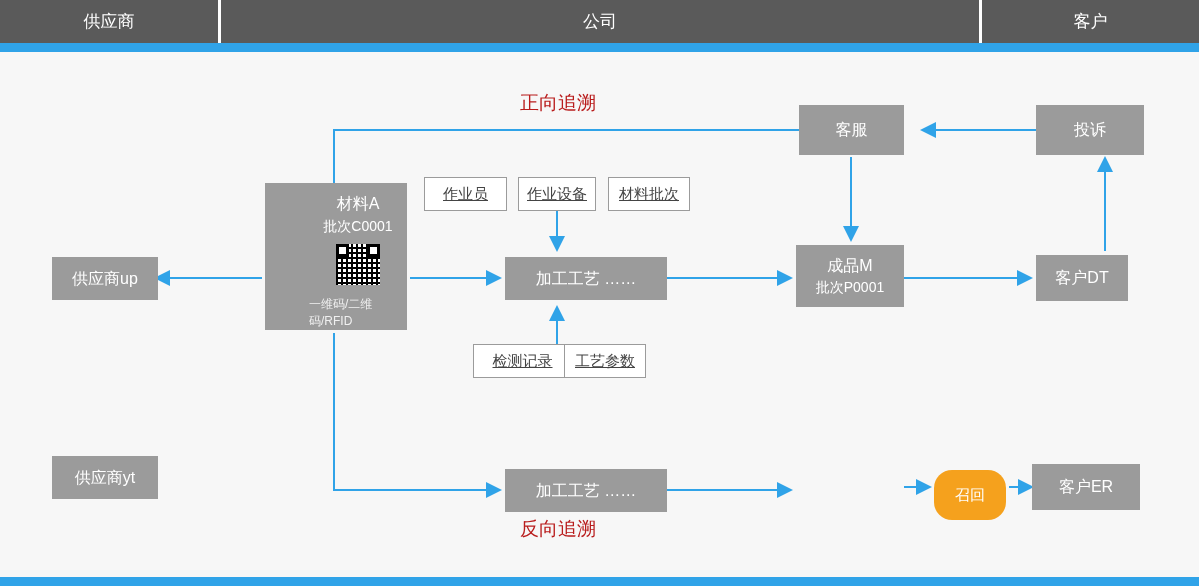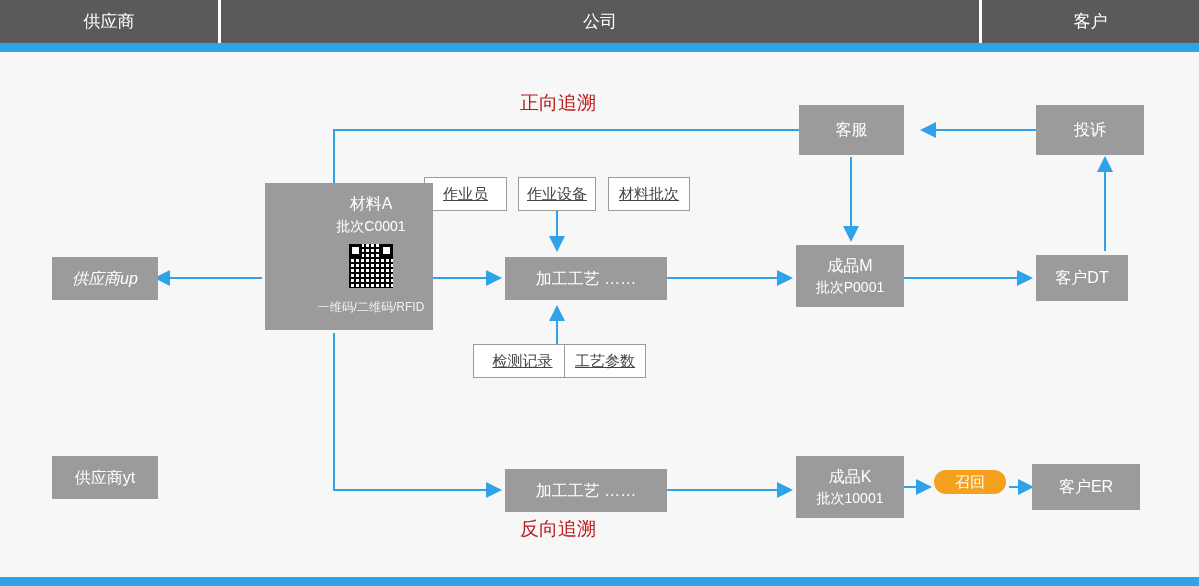--- a/index.html
+++ b/index.html
@@ -114,21 +114,21 @@
     position: absolute;
     color: #b91c1c;
     font-size: 19px;
     white-space: nowrap;
   }
 
   
   .matcard {
     position: absolute;
     left: 265px; top: 183px;
-    width: 168px; height: 147px;
+    width: 142px; height: 147px;
     background: #9b9b9b;
     color: #ffffff;
     box-sizing: border-box;
     display: flex;
     flex-direction: column;
     align-items: center;
     padding-top: 11px;
     padding-left: 44px;
   }
   .matcard .t1 { font-size: 16px; }
@@ -249,21 +249,21 @@
   <div class="wbox" style="left:608px; top:177px; width:82px; height:34px;">
     <span>材料批次</span>
   </div>
   <div class="wbox" style="left:473px; top:344px; width:99px; height:34px;">
     <span>检测记录</span>
   </div>
   <div class="wbox" style="left:564px; top:344px; width:82px; height:34px;">
     <span>工艺参数</span>
   </div>
 
-  <div class="node" style="left:52px; top:257px; width:106px; height:43px;font-style:italic;">
+  <div class="node" style="left:52px; top:257px; width:106px; height:43px;">
     <span>供应商up</span>
   </div>
 
   <div class="matcard">
     <div class="t1">材料A</div>
     <div class="t2">批次C0001</div>
     <div class="qr"></div>
     <div class="t3">一维码/二维码/RFID</div>
   </div>
 
@@ -281,26 +281,22 @@
   </div>
 
   <div class="node" style="left:52px; top:456px; width:106px; height:43px;">
     <span>供应商yt</span>
   </div>
 
   <div class="node" style="left:505px; top:469px; width:162px; height:43px;">
     <span>加工工艺  ……</span>
   </div>
 
-  <div class="node" style="left:796px; top:456px; width:108px; height:62px;">
-    <span>成品K</span>
-    <span class="sub">批次10001</span>
-  </div>
-
-  <div class="pill" style="left:934px; top:470px; width:72px; height:24px;">
+
+  <div class="pill" style="left:934px; top:470px; width:72px; height:50px;">
     <span>召回</span>
   </div>
 
   <div class="node" style="left:1032px; top:464px; width:108px; height:46px;">
     <span>客户ER</span>
   </div>
 
 </div>
 
 </body></html>

